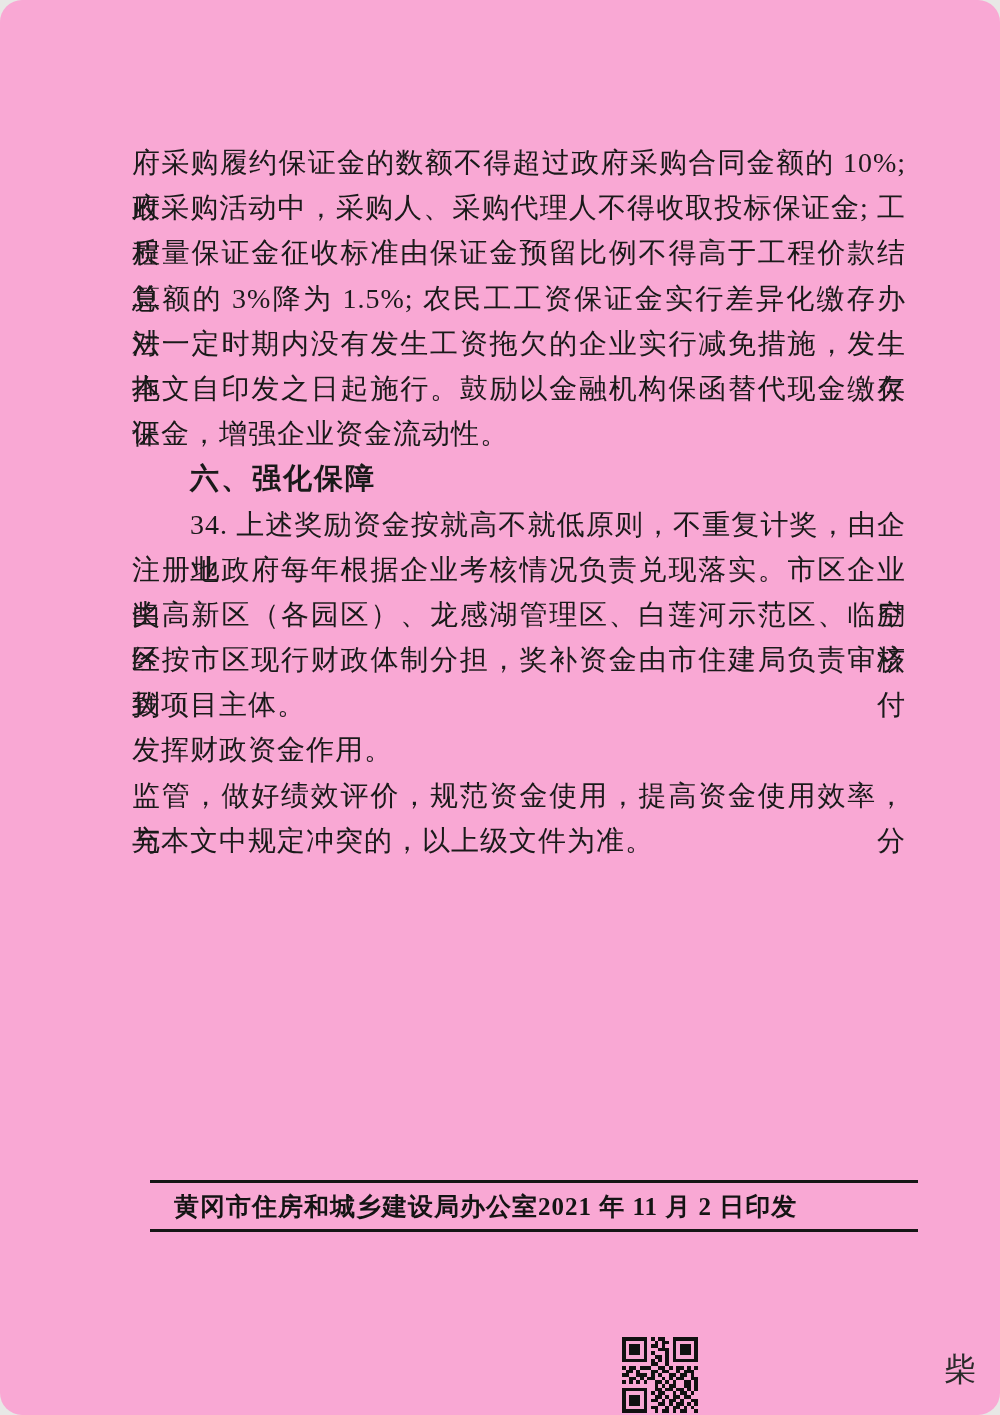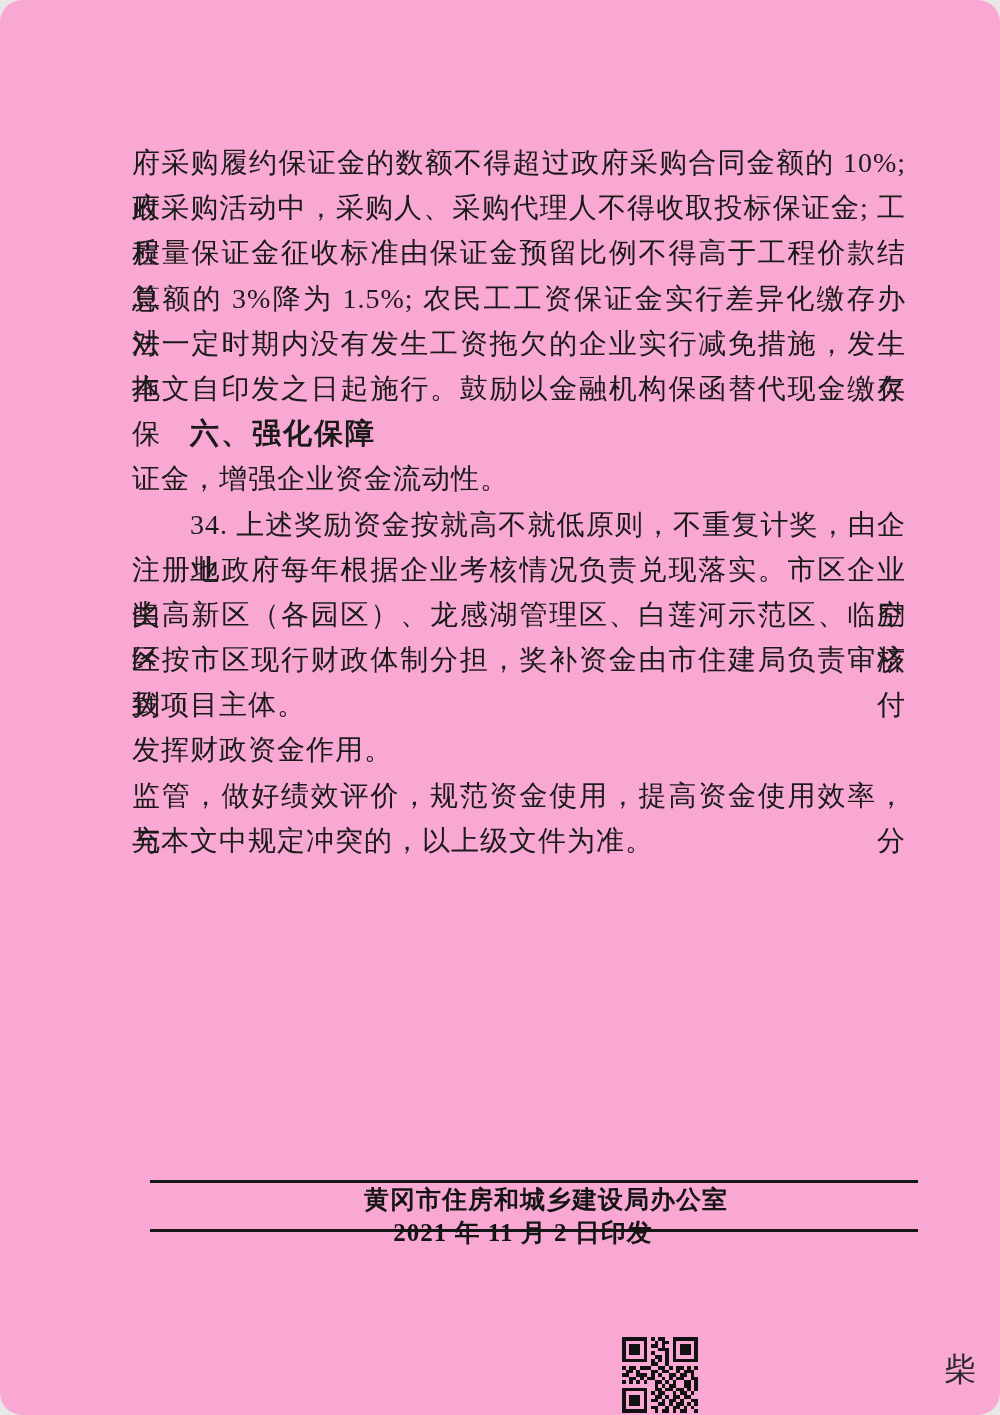--- a/index.html
+++ b/index.html
@@ -48,21 +48,20 @@
     top: 1180px;
     width: 768px;
     height: 46px;
     border-top: 3px solid #161616;
     border-bottom: 3px solid #161616;
     display: flex;
     align-items: center;
     justify-content: flex-start;
     padding: 0;
     box-sizing: content-box;
-    flex-direction: column;
   }
   .footer-issuer {
     font-size: 25px;
     font-weight: bold;
     letter-spacing: 1px;
     padding-left: 24px;
     color: #141414;
   }
   .footer-date {
     font-size: 25px;
@@ -96,22 +95,22 @@
 <div class="page">
 
   <div class="text-column">
 
   <div class="line full">府采购履约保证金的数额不得超过政府采购合同金额的 10%; 政</div>
       <div class="line full">府采购活动中，采购人、采购代理人不得收取投标保证金; 工程</div>
       <div class="line full">质量保证金征收标准由保证金预留比例不得高于工程价款结算</div>
       <div class="line full">总额的 3%降为 1.5%; 农民工工资保证金实行差异化缴存办法，</div>
       <div class="line full">对一定时期内没有发生工资拖欠的企业实行减免措施，发生拖欠</div>
       <div class="line full">本文自印发之日起施行。鼓励以金融机构保函替代现金缴存保</div>
+      <div class="line">证金，增强企业资金流动性。</div>
       <div class="line indent1 bold">六、强化保障</div>
-      <div class="line">证金，增强企业资金流动性。</div>
       <div class="line full indent1">34. 上述奖励资金按就高不就低原则，不重复计奖，由企业</div>
       <div class="line full">注册地政府每年根据企业考核情况负责兑现落实。市区企业奖励</div>
       <div class="line full">由高新区（各园区）、龙感湖管理区、白莲河示范区、临空经济</div>
       <div class="line full">区按市区现行财政体制分担，奖补资金由市住建局负责审核拨付</div>
       <div class="line">到项目主体。</div>
       <div class="line">发挥财政资金作用。</div>
       <div class="line full">监管，做好绩效评价，规范资金使用，提高资金使用效率，充分</div>
       <div class="line">与本文中规定冲突的，以上级文件为准。</div>
     </div>
 

